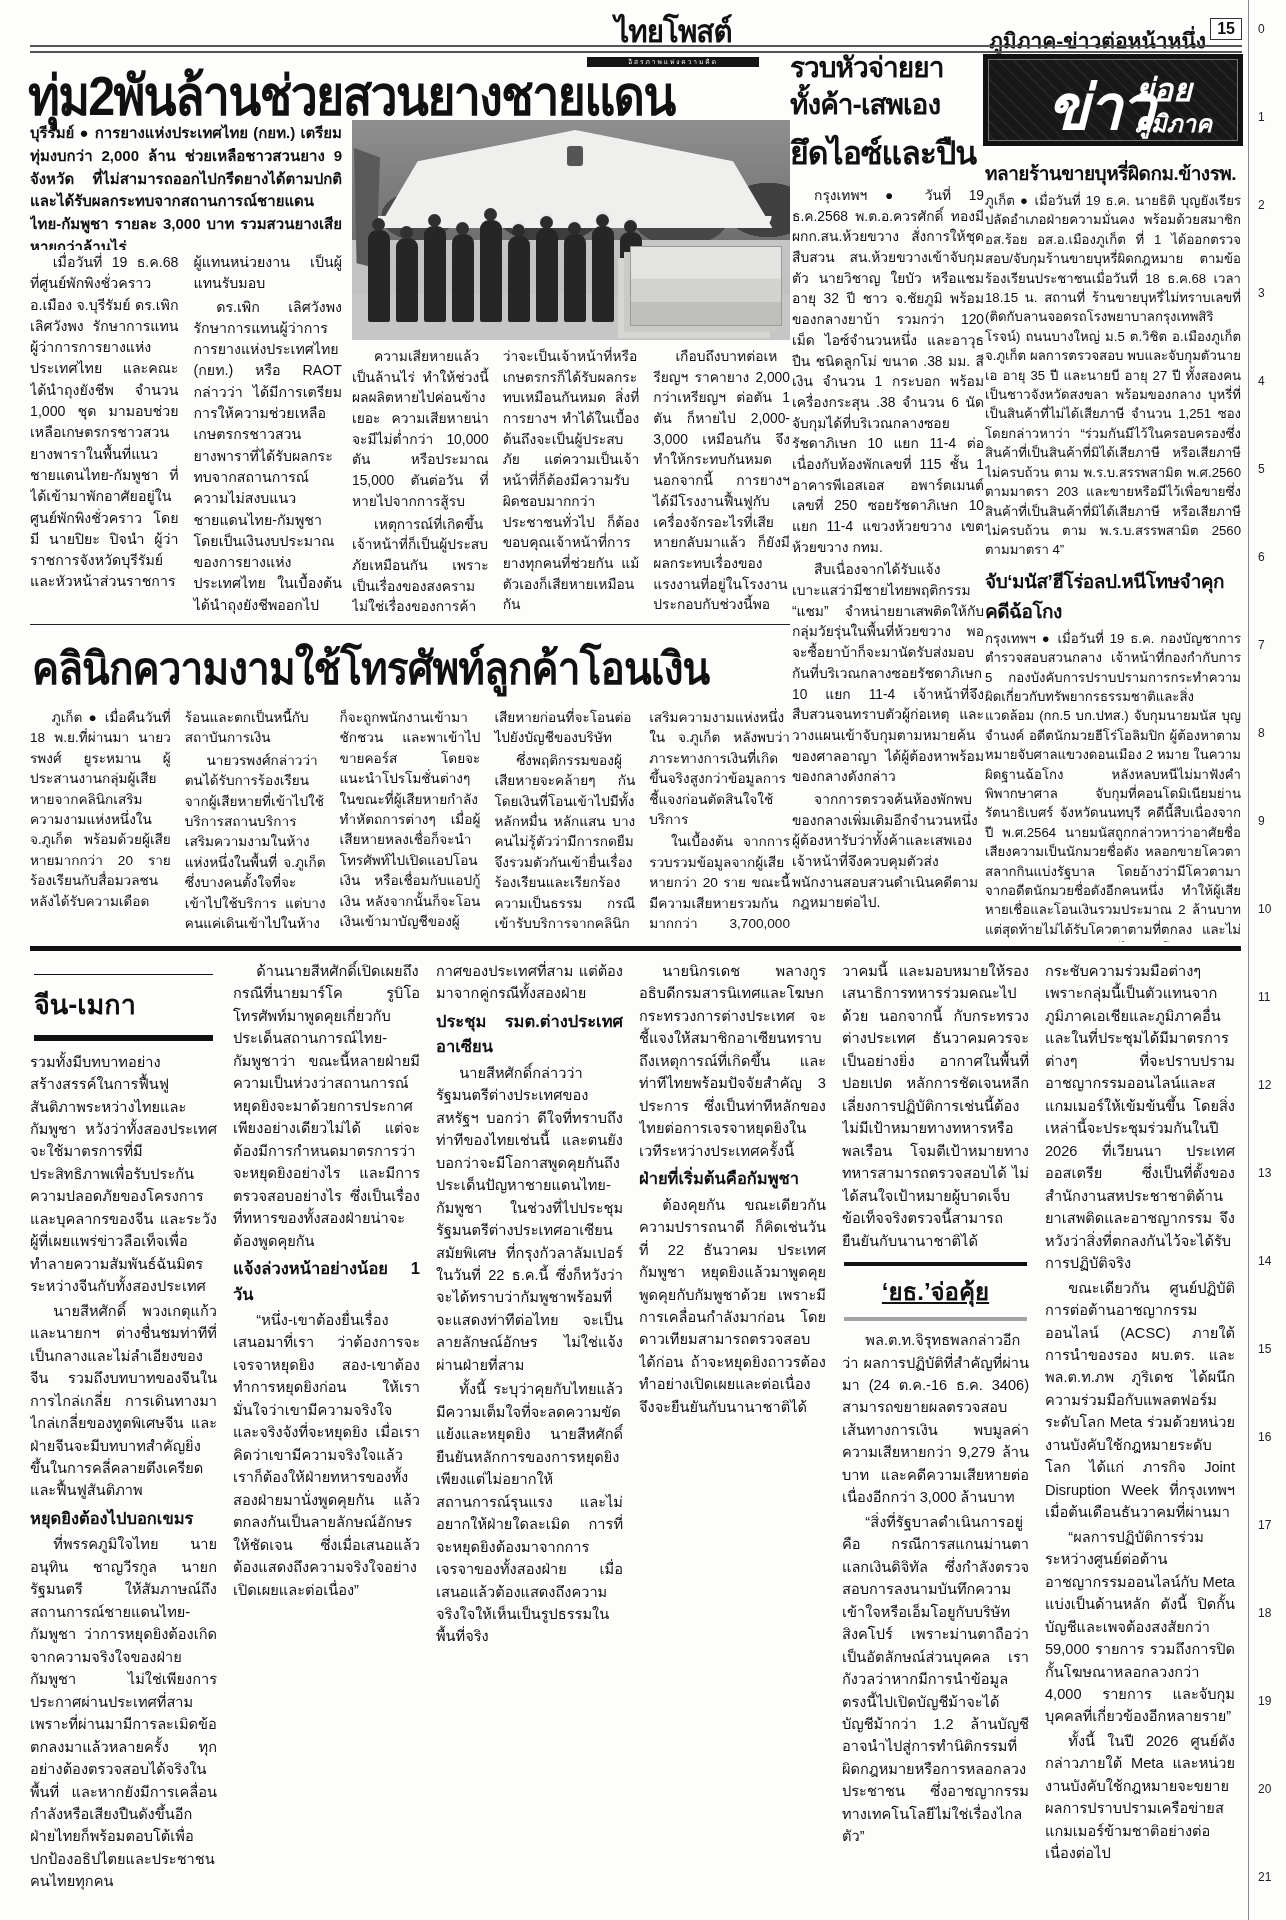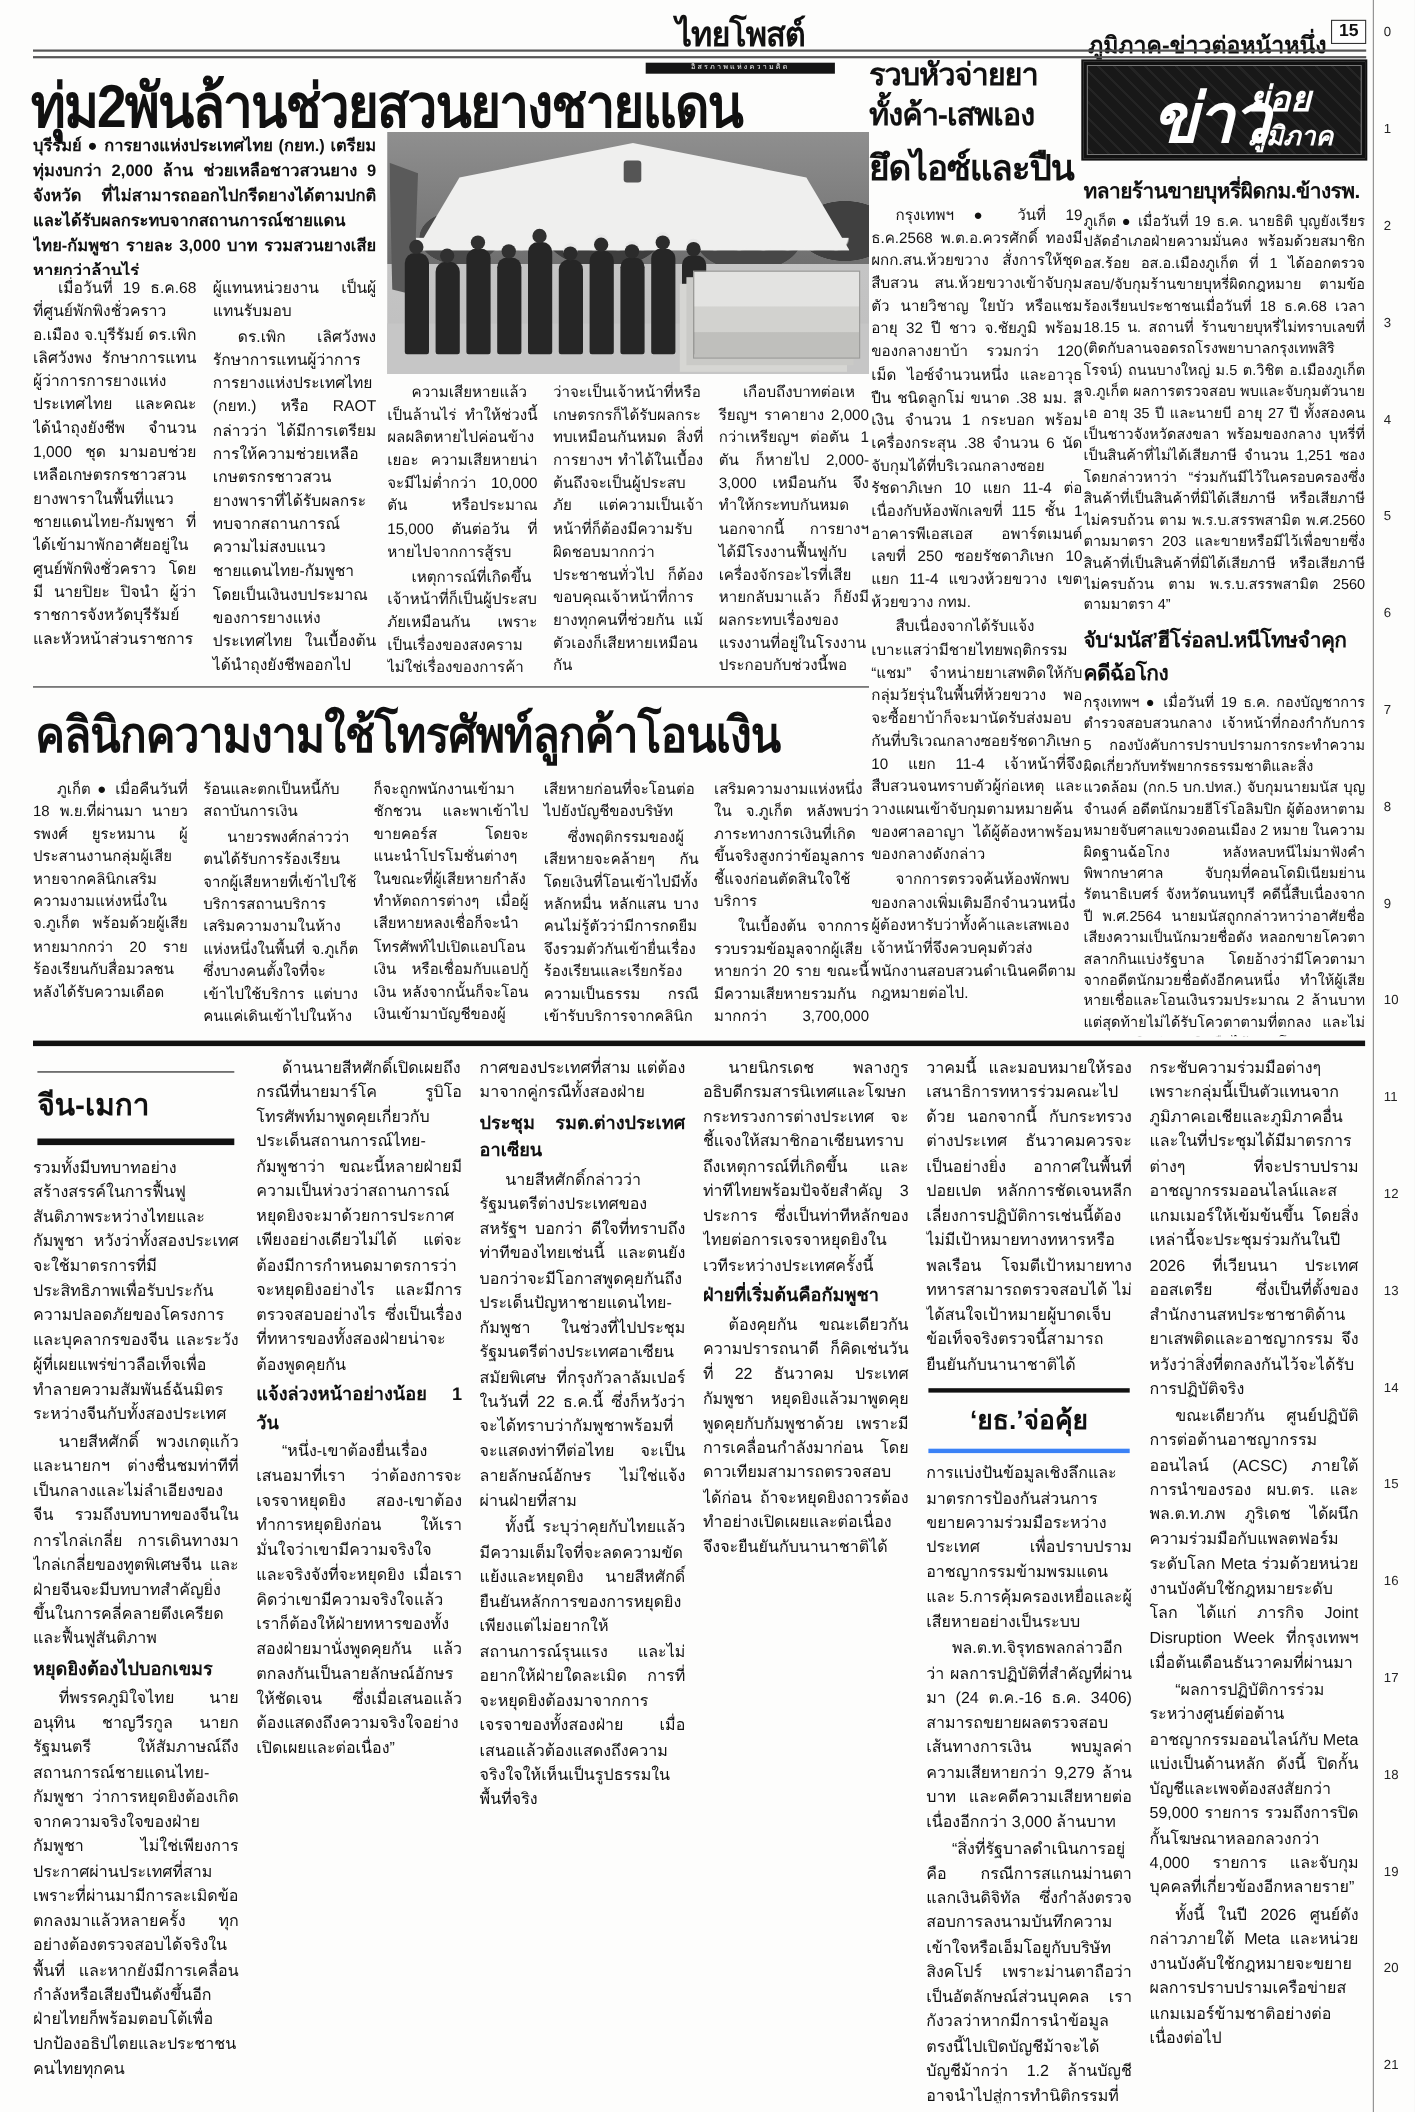--- a/index.html
+++ b/index.html
@@ -67,22 +67,22 @@
   #clinic-body{left:30px;top:708px;width:760px;height:232px;column-count:5;column-gap:14px;font-size:13.6px;}
   
   #big-rule{left:30px;top:946px;width:1211px;height:5px;background:#111;}
   
   .bcol{top:960px;width:187px;height:952px;font-size:14.6px;line-height:1.54;text-align:justify;overflow:hidden;}
   .bcol p{margin:0 0 2px;text-indent:1.6em;}
   .bcol p.noind{text-indent:0;}
   .sub-bold{font-weight:bold;font-size:16.5px;margin:4px 0 2px;text-indent:0;}
   .sec-box{margin:14px 4px 10px;border-top:1.5px solid #111;border-bottom:6px solid #111;
       text-align:left;font-size:27px;font-weight:bold;padding:10px 0 8px;}
-  .sec-box2{margin:10px 2px 8px;border-top:4px solid #111;border-bottom:4px solid #3b82f6;
-      text-align:center;font-size:24px;font-weight:bold;padding:8px 0 6px;}
+  .sec-box2{margin:10px 2px 8px;border-top:4px solid #111;border-bottom:4px solid #a3a3a3;
+      text-align:center;font-size:24px;font-weight:bold;padding:8px 0 6px;text-decoration:underline;}
   
   #ruler-line{left:1248px;top:0;width:1px;height:1920px;background:#8a8a8a;}
   .ruler-num{position:absolute;left:1258px;width:24px;text-align:left;font-size:12px;color:#222;}
 </style>
 </head>
 <body>
 
 <div id="page">
 
   <div class="abs" id="masthead-logo">
@@ -188,21 +188,20 @@
 
   <div class="abs bcol" style="left:639px">
     <p>นายนิกรเดช พลางกูร อธิบดีกรมสารนิเทศและโฆษกกระทรวงการต่างประเทศ จะชี้แจงให้สมาชิกอาเซียนทราบถึงเหตุการณ์ที่เกิดขึ้น และท่าทีไทยพร้อมปัจจัยสำคัญ 3 ประการ ซึ่งเป็นท่าทีหลักของไทยต่อการเจรจาหยุดยิงในเวทีระหว่างประเทศครั้งนี้</p>
     <div class="sub-bold">ฝ่ายที่เริ่มต้นคือกัมพูชา</div>
     <p>ต้องคุยกัน ขณะเดียวกันความปรารถนาดี ก็คิดเช่นวันที่ 22 ธันวาคม ประเทศกัมพูชา หยุดยิงแล้วมาพูดคุย พูดคุยกับกัมพูชาด้วย เพราะมีการเคลื่อนกำลังมาก่อน โดยดาวเทียมสามารถตรวจสอบได้ก่อน ถ้าจะหยุดยิงถาวรต้องทำอย่างเปิดเผยและต่อเนื่อง จึงจะยืนยันกับนานาชาติได้</p>
   </div>
 
   <div class="abs bcol" style="left:842px">
     <p class="noind">วาคมนี้ และมอบหมายให้รองเสนาธิการทหารร่วมคณะไปด้วย นอกจากนี้ กับกระทรวงต่างประเทศ ธันวาคมควรจะเป็นอย่างยิ่ง อากาศในพื้นที่ปอยเปต หลักการชัดเจนหลีกเลี่ยงการปฏิบัติการเช่นนี้ต้องไม่มีเป้าหมายทางทหารหรือพลเรือน โจมตีเป้าหมายทางทหารสามารถตรวจสอบได้ ไม่ได้สนใจเป้าหมายผู้บาดเจ็บ ข้อเท็จจริงตรวจนี้สามารถยืนยันกับนานาชาติได้</p>
     <div class="sec-box2">‘ยธ.’จ่อคุ้ย</div>
-    <p class="noind">การแบ่งปันข้อมูลเชิงลึกและมาตรการป้องกันส่วนการขยายความร่วมมือระหว่างประเทศ เพื่อปราบปรามอาชญากรรมข้ามพรมแดน และ 5.การคุ้มครองเหยื่อและผู้เสียหายอย่างเป็นระบบ</p>
     <p>พล.ต.ท.จิรุทธพลกล่าวอีกว่า ผลการปฏิบัติที่สำคัญที่ผ่านมา (24 ต.ค.-16 ธ.ค. 3406) สามารถขยายผลตรวจสอบเส้นทางการเงิน พบมูลค่าความเสียหายกว่า 9,279 ล้านบาท และคดีความเสียหายต่อเนื่องอีกกว่า 3,000 ล้านบาท</p>
     <p>“สิ่งที่รัฐบาลดำเนินการอยู่คือ กรณีการสแกนม่านตาแลกเงินดิจิทัล ซึ่งกำลังตรวจสอบการลงนามบันทึกความเข้าใจหรือเอ็มโอยูกับบริษัทสิงคโปร์ เพราะม่านตาถือว่าเป็นอัตลักษณ์ส่วนบุคคล เรากังวลว่าหากมีการนำข้อมูลตรงนี้ไปเปิดบัญชีม้าจะได้บัญชีม้ากว่า 1.2 ล้านบัญชี อาจนำไปสู่การทำนิติกรรมที่ผิดกฎหมายหรือการหลอกลวงประชาชน ซึ่งอาชญากรรมทางเทคโนโลยีไม่ใช่เรื่องไกลตัว”</p>
   </div>
 
   <div class="abs bcol" style="left:1045px;width:190px">
     <p class="noind">กระชับความร่วมมือต่างๆ เพราะกลุ่มนี้เป็นตัวแทนจากภูมิภาคเอเชียและภูมิภาคอื่น และในที่ประชุมได้มีมาตรการต่างๆ ที่จะปราบปรามอาชญากรรมออนไลน์และสแกมเมอร์ให้เข้มข้นขึ้น โดยสิ่งเหล่านี้จะประชุมร่วมกันในปี 2026 ที่เวียนนา ประเทศออสเตรีย ซึ่งเป็นที่ตั้งของสำนักงานสหประชาชาติด้านยาเสพติดและอาชญากรรม จึงหวังว่าสิ่งที่ตกลงกันไว้จะได้รับการปฏิบัติจริง</p>
     <p>ขณะเดียวกัน ศูนย์ปฏิบัติการต่อต้านอาชญากรรมออนไลน์ (ACSC) ภายใต้การนำของรอง ผบ.ตร. และ พล.ต.ท.ภพ ภูริเดช ได้ผนึกความร่วมมือกับแพลตฟอร์มระดับโลก Meta ร่วมด้วยหน่วยงานบังคับใช้กฎหมายระดับโลก ได้แก่ ภารกิจ Joint Disruption Week ที่กรุงเทพฯ เมื่อต้นเดือนธันวาคมที่ผ่านมา</p>
     <p>“ผลการปฏิบัติการร่วมระหว่างศูนย์ต่อต้านอาชญากรรมออนไลน์กับ Meta แบ่งเป็นด้านหลัก ดังนี้ ปิดกั้นบัญชีและเพจต้องสงสัยกว่า 59,000 รายการ รวมถึงการปิดกั้นโฆษณาหลอกลวงกว่า 4,000 รายการ และจับกุมบุคคลที่เกี่ยวข้องอีกหลายราย”</p>
     <p>ทั้งนี้ ในปี 2026 ศูนย์ดังกล่าวภายใต้ Meta และหน่วยงานบังคับใช้กฎหมายจะขยายผลการปราบปรามเครือข่ายสแกมเมอร์ข้ามชาติอย่างต่อเนื่องต่อไป</p>
   </div>

